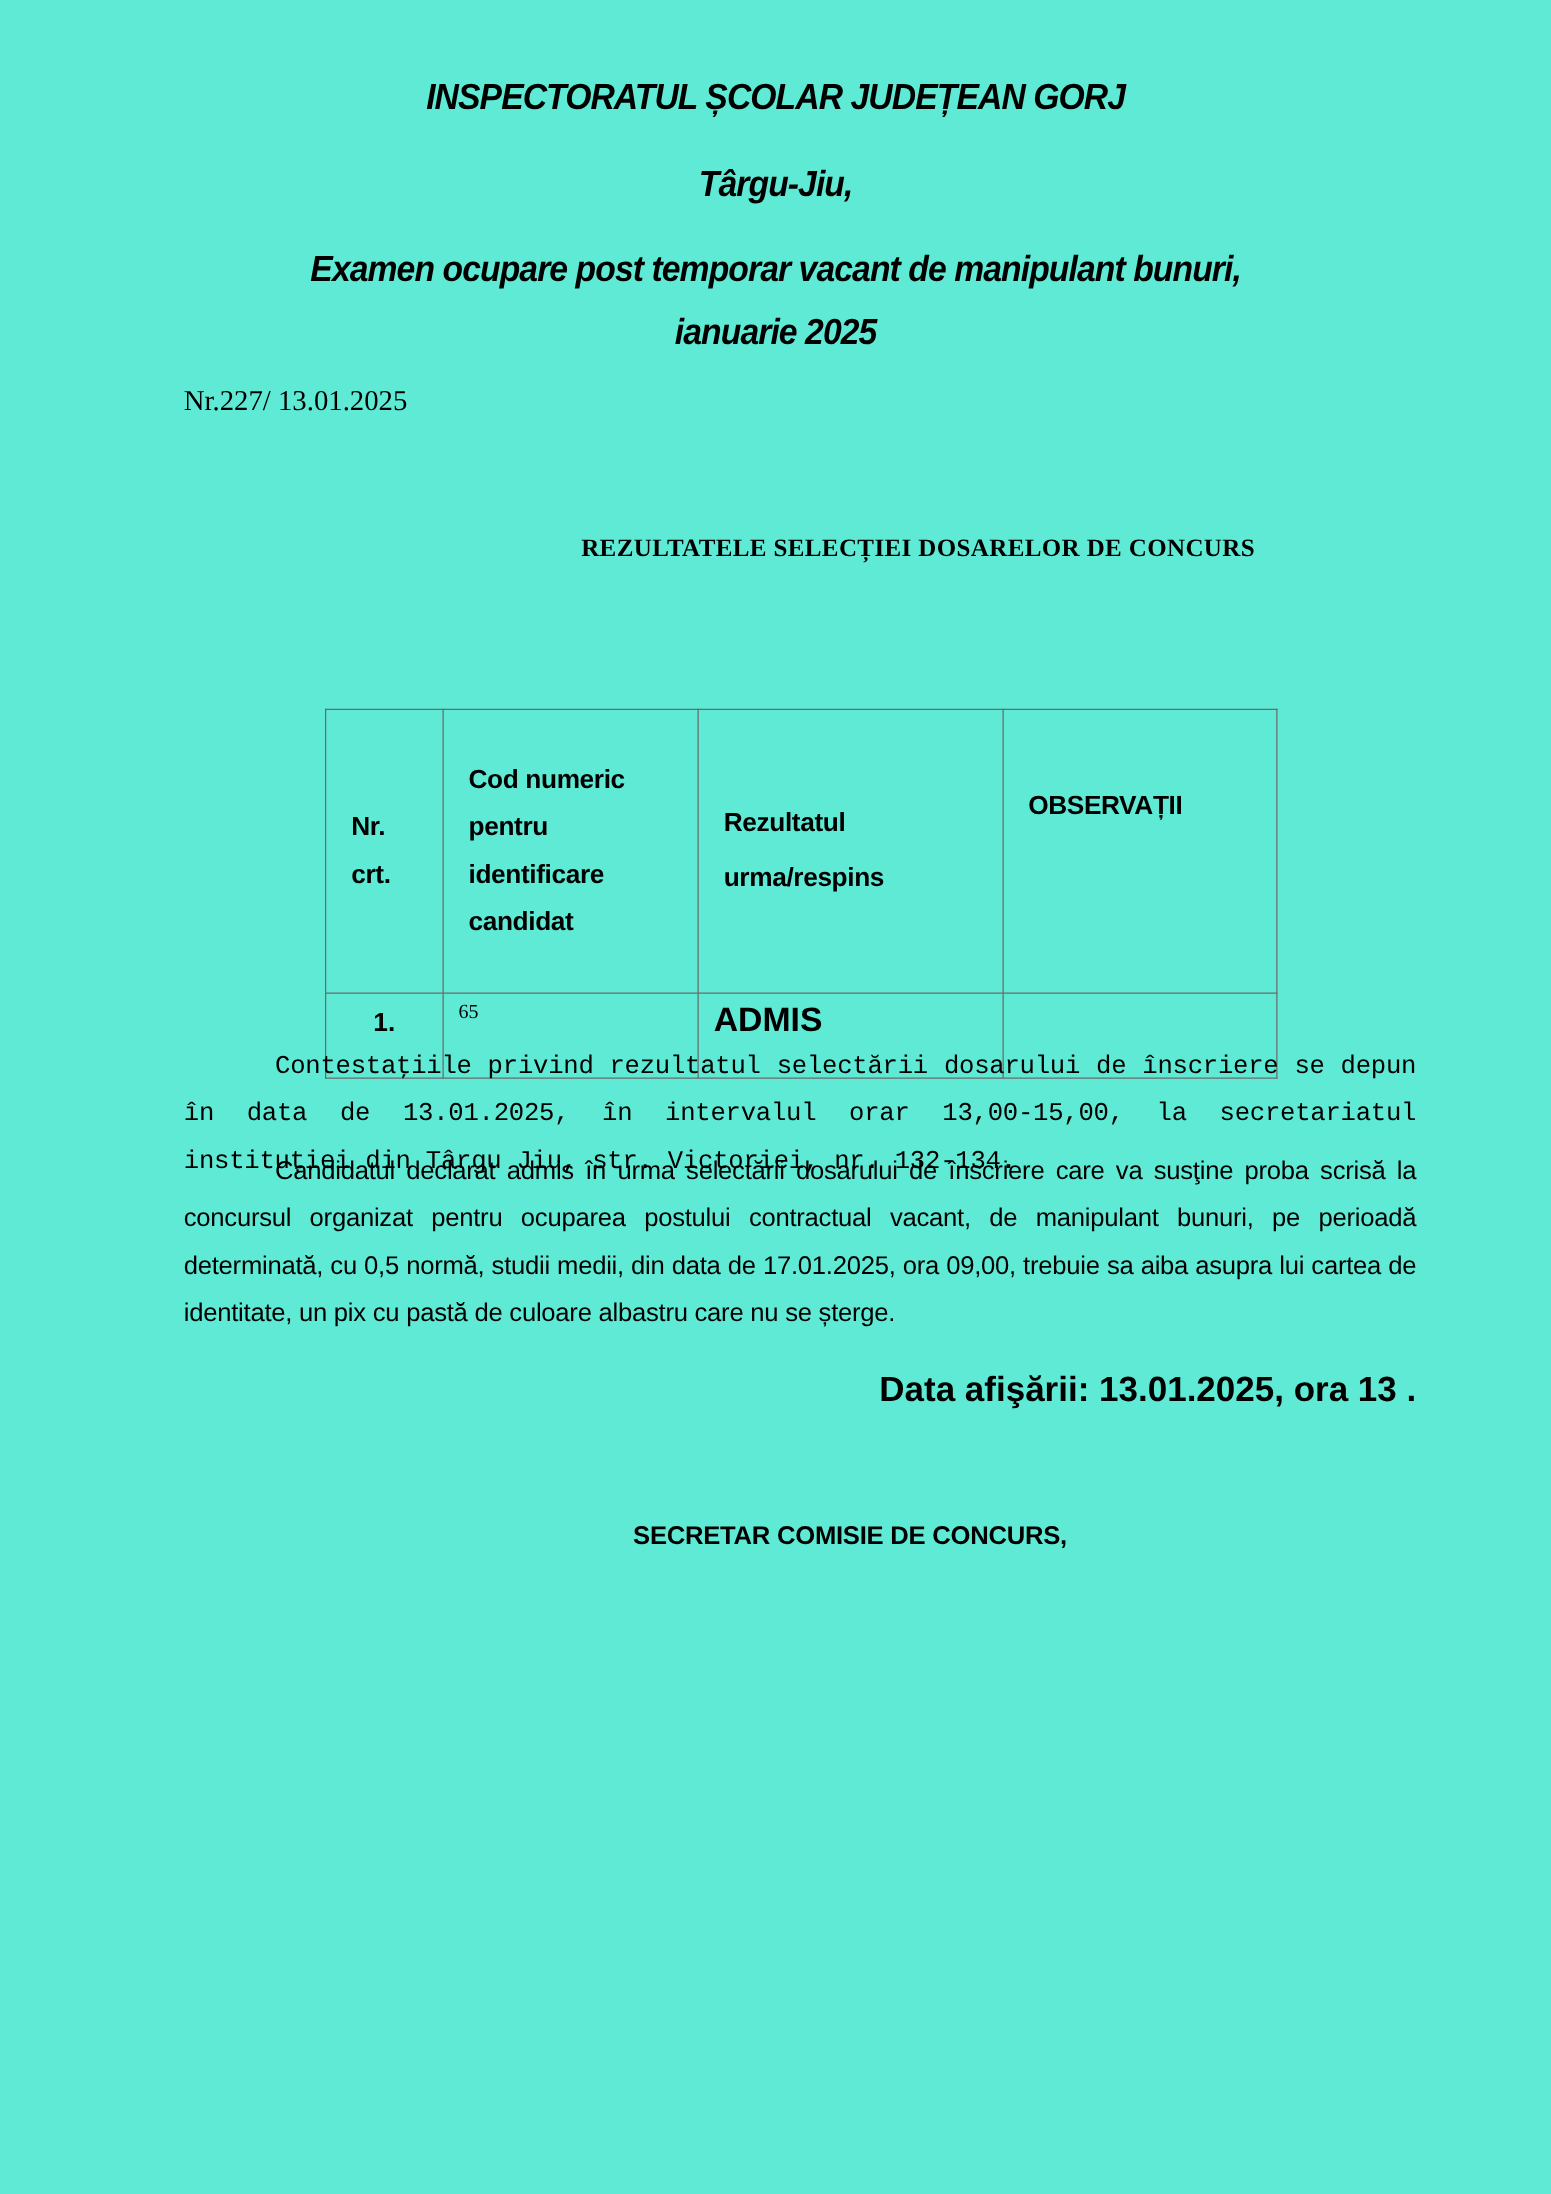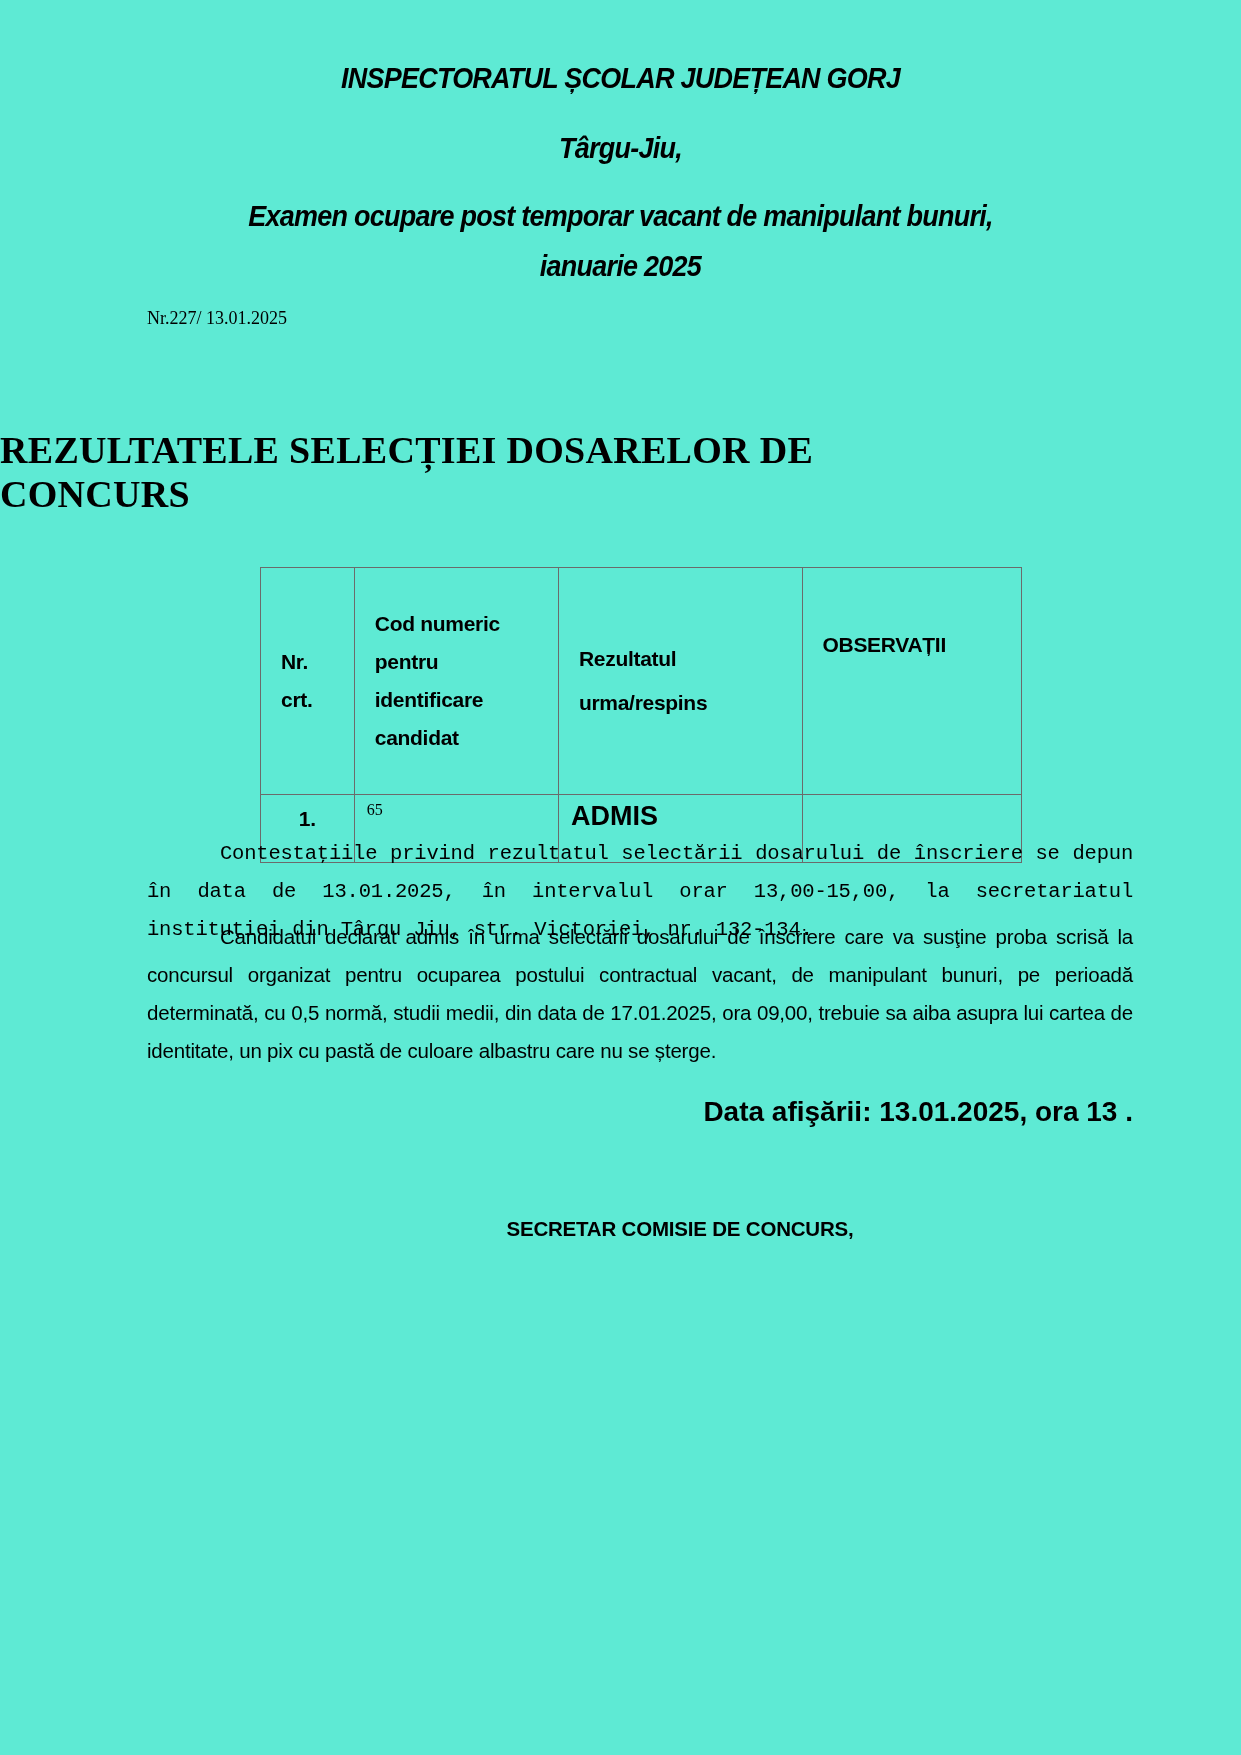--- a/index.html
+++ b/index.html
@@ -5,23 +5,23 @@
   html, body { margin: 0; padding: 0; background: #ffffff; }
   body { width: 1241px; height: 1755px; position: relative; overflow: hidden; color: #000; }
   .page { position: absolute; left: 0; top: 0; width: 1241px; height: 1755px; background: #5eead4; }
   .hdr { position: absolute; left: 0; width: 1241px; text-align: center;
          font-family: "Liberation Sans", "DejaVu Sans", sans-serif; font-weight: bold; font-style: italic;
          font-size: 29px; letter-spacing: -0.8px; transform: scaleX(0.93); transform-origin: center; }
   .h1 { top: 62px; }
   .h2 { top: 132px; }
   .h3 { top: 200px; }
   .h4 { top: 250px; }
-  .nr { position: absolute; left: 147px; top: 308px; font-family: "Liberation Serif", serif; font-size: 18px; }
-  .title { position: absolute; left: 0; width: 1004px; top: 428px; text-align: left;
-           font-family: "Liberation Serif", serif; font-weight: bold; font-size: 38px; letter-spacing: 0.3px; }
+  .nr { position: absolute; left: 147px; top: 308px; font-family: "Liberation Serif", serif; font-size: 23px; }
+  .title { position: absolute; left: 0; width: 1004px; top: 428px; text-align: right;
+           font-family: "Liberation Serif", serif; font-weight: bold; font-size: 20px; letter-spacing: 0.3px; }
   table.res { position: absolute; left: 260px; top: 567px; width: 762px; border-collapse: collapse; }
   table.res td, table.res th { border: 1.5px solid #6b6b6b; padding: 0; vertical-align: middle; }
   table.res th { height: 168px; font-family: "Liberation Sans", sans-serif; font-weight: bold; font-size: 21px;
                  line-height: 38px; text-align: left; letter-spacing: -0.3px; padding-left: 20px; }
   table.res td { height: 55px; vertical-align: top; }
   .c1 { width: 83px; } .c2 { width: 198px; } .c3 { width: 246px; } .c4 { width: 232px; }
   .th-obs { vertical-align: top !important; padding-top: 58px !important; }
   .th-rez { line-height: 44px !important; }
   .cell-nr { font-family: "Liberation Sans", sans-serif; font-weight: bold; font-size: 21px; text-align: center; padding-top: 12px !important; }
   .cell-cod { font-family: "Liberation Serif", serif; font-size: 16px; padding: 6px 0 0 12px !important; }

